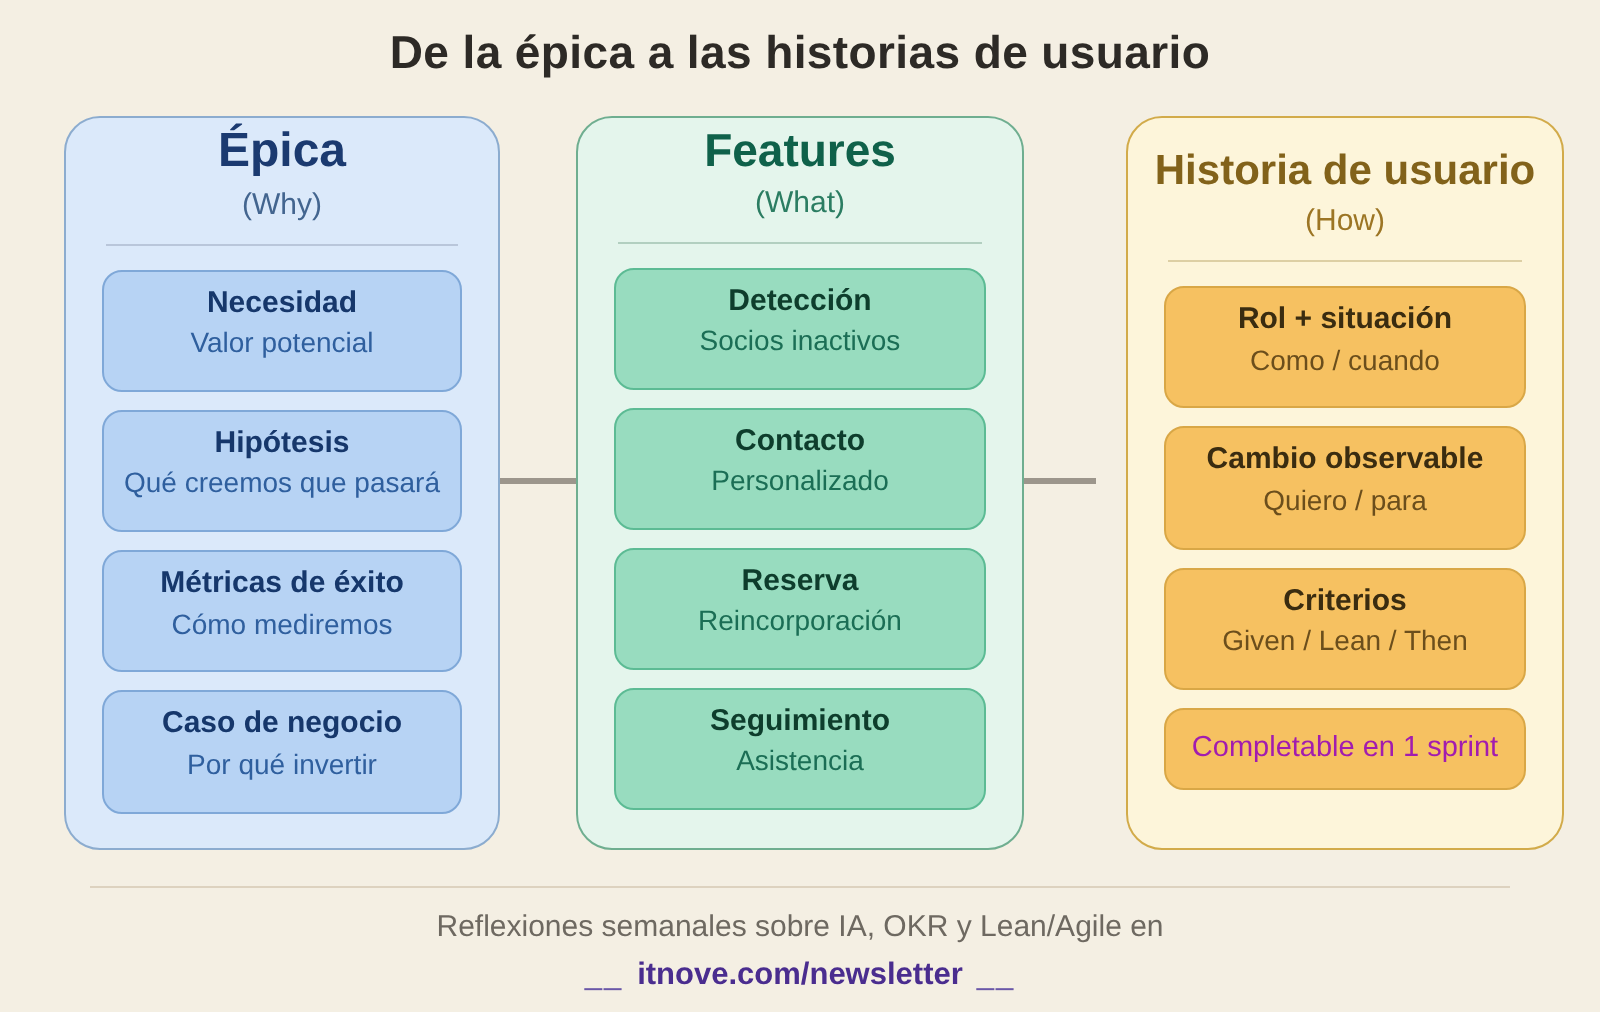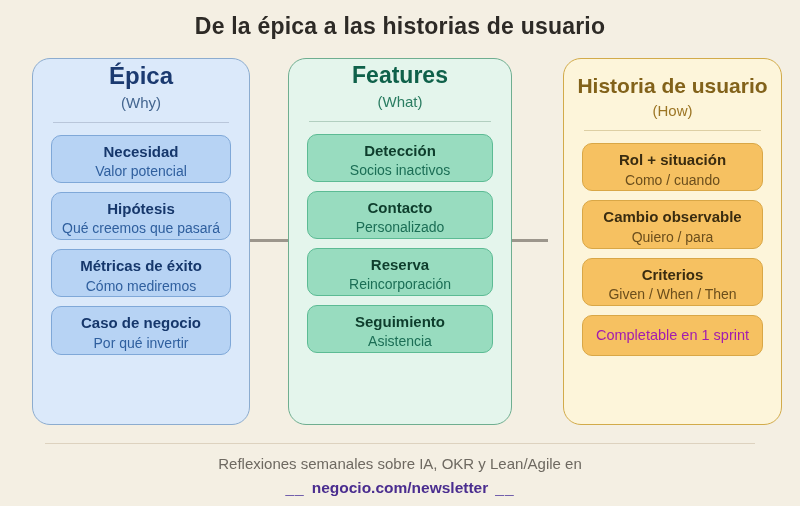--- a/index.html
+++ b/index.html
@@ -73,21 +73,21 @@
   .panel-historia .panel-divider{background:#ddcfa4;}
   .cards{
     display:flex;
     flex-direction:column;
     gap:9px;
     padding:0 18px;
   }
   .card{
     border-radius:10px;
     box-sizing:border-box;
-    padding:6px 6px 1px 6px;
+    padding:6px 6px 14px 6px;
     text-align:center;
   }
   .card-blue{
     background:#b7d3f4;
     border:1.3px solid #7fa8d8;
   }
   .card-green{
     background:#98dcbf;
     border:1.3px solid #5cbb94;
   }
@@ -216,30 +216,30 @@
       <div class="card card-orange">
         <div class="card-title">Rol + situación</div>
         <div class="card-sub">Como / cuando</div>
       </div>
       <div class="card card-orange">
         <div class="card-title">Cambio observable</div>
         <div class="card-sub">Quiero / para</div>
       </div>
       <div class="card card-orange">
         <div class="card-title">Criterios</div>
-        <div class="card-sub">Given / When / Then</div>
+        <div class="card-sub">Given / Lean / Then</div>
       </div>
       <div class="card card-orange card-single">
         <div class="card-sub">Completable en 1 sprint</div>
       </div>
     </div>
   </div>
 
   <div class="connector connector-1"></div>
   <div class="connector connector-2"></div>
 
   <div class="footer-divider"></div>
   <div class="footer-tagline">Reflexiones semanales sobre IA, OKR y Lean/Agile en</div>
   <div class="footer-link-line">
-    <span class="dash">__</span><span class="footer-link">negocio.com/newsletter</span><span class="dash">__</span>
+    <span class="dash">__</span><span class="footer-link">itnove.com/newsletter</span><span class="dash">__</span>
   </div>
 
 </div>
 
 </body></html>

